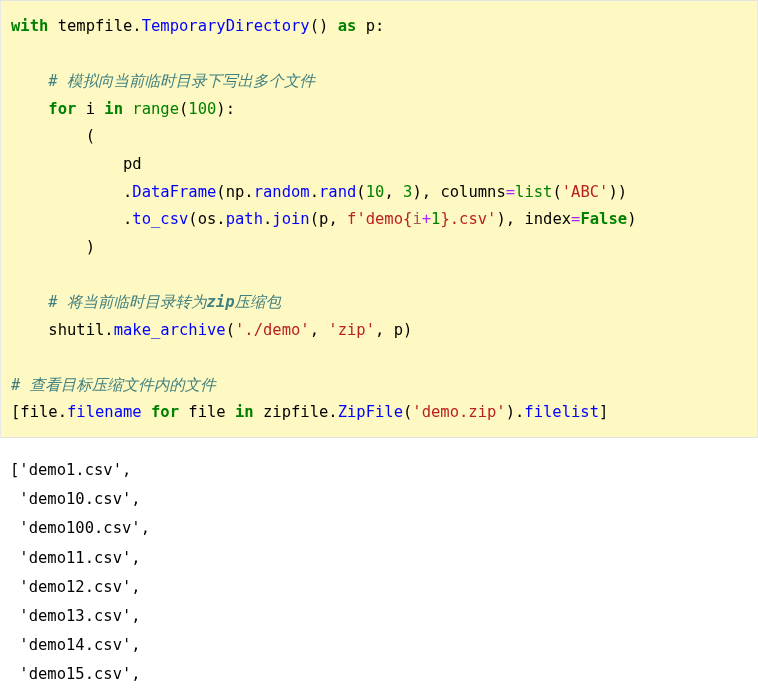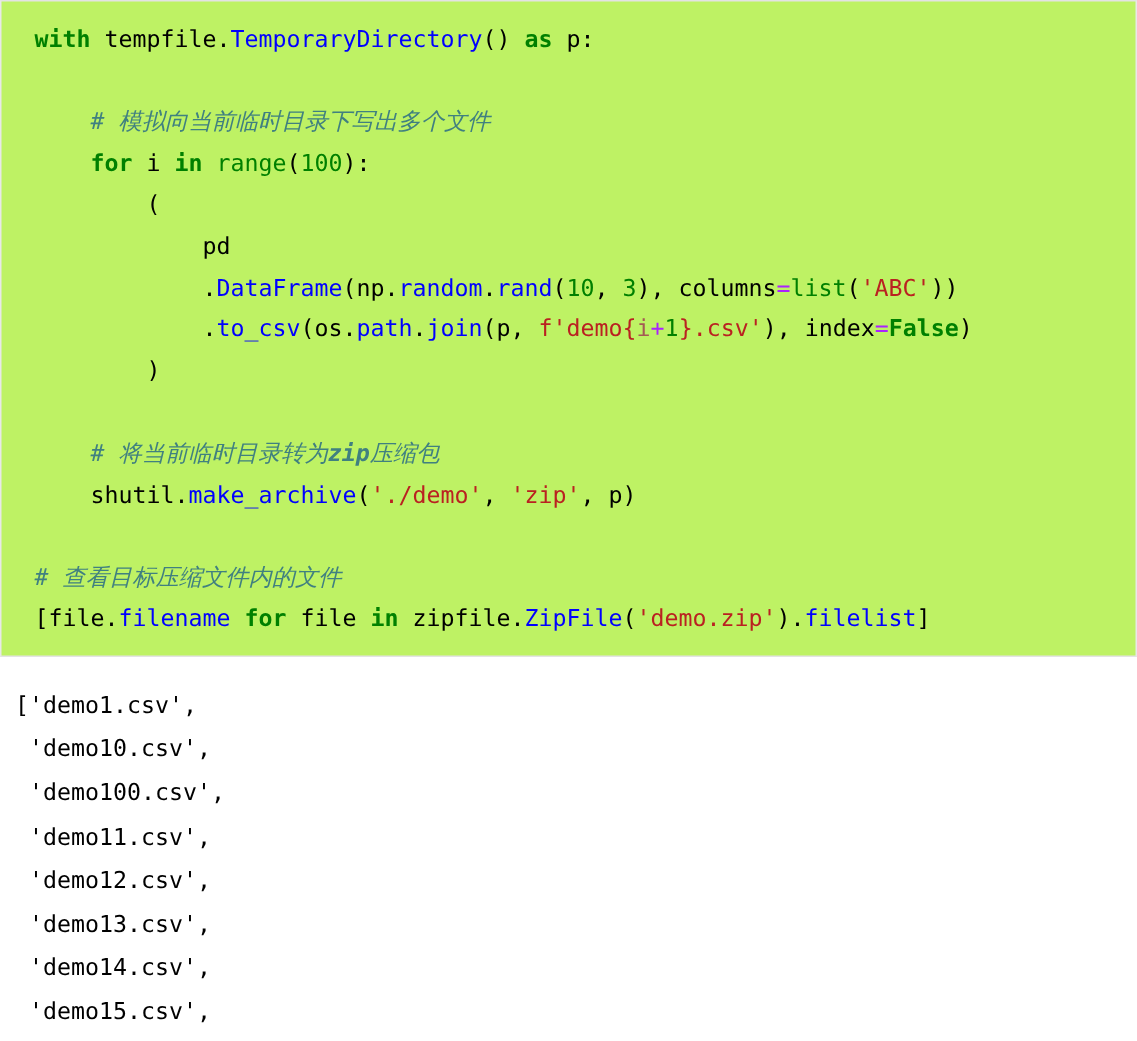--- a/index.html
+++ b/index.html
@@ -9,28 +9,28 @@
   }
   body {
     width: 758px;
     height: 694px;
     overflow: hidden;
     font-family: "DejaVu Sans Mono", "Liberation Mono", monospace;
   }
 
   
   #code-cell {
-    background: #bef264;
+    background: #fef9c3;
     border-top: 1px solid #e3e3e3;
     border-bottom: 1px solid #e3e3e3;
     border-left: 1px solid #e8e8e8;
     border-right: 1px solid #e8e8e8;
     box-sizing: border-box;
     width: 758px;
-    padding: 12px 0 10px 12px;
+    padding: 12px 0 10px 0;
     margin: 0;
   }
   #code-cell pre,
   #output-area pre {
     margin: 0;
     font-family: "DejaVu Sans Mono", "Liberation Mono", monospace;
     font-size: 15.5px;
     line-height: 27.6px;
     white-space: pre;
     -webkit-font-smoothing: antialiased;

